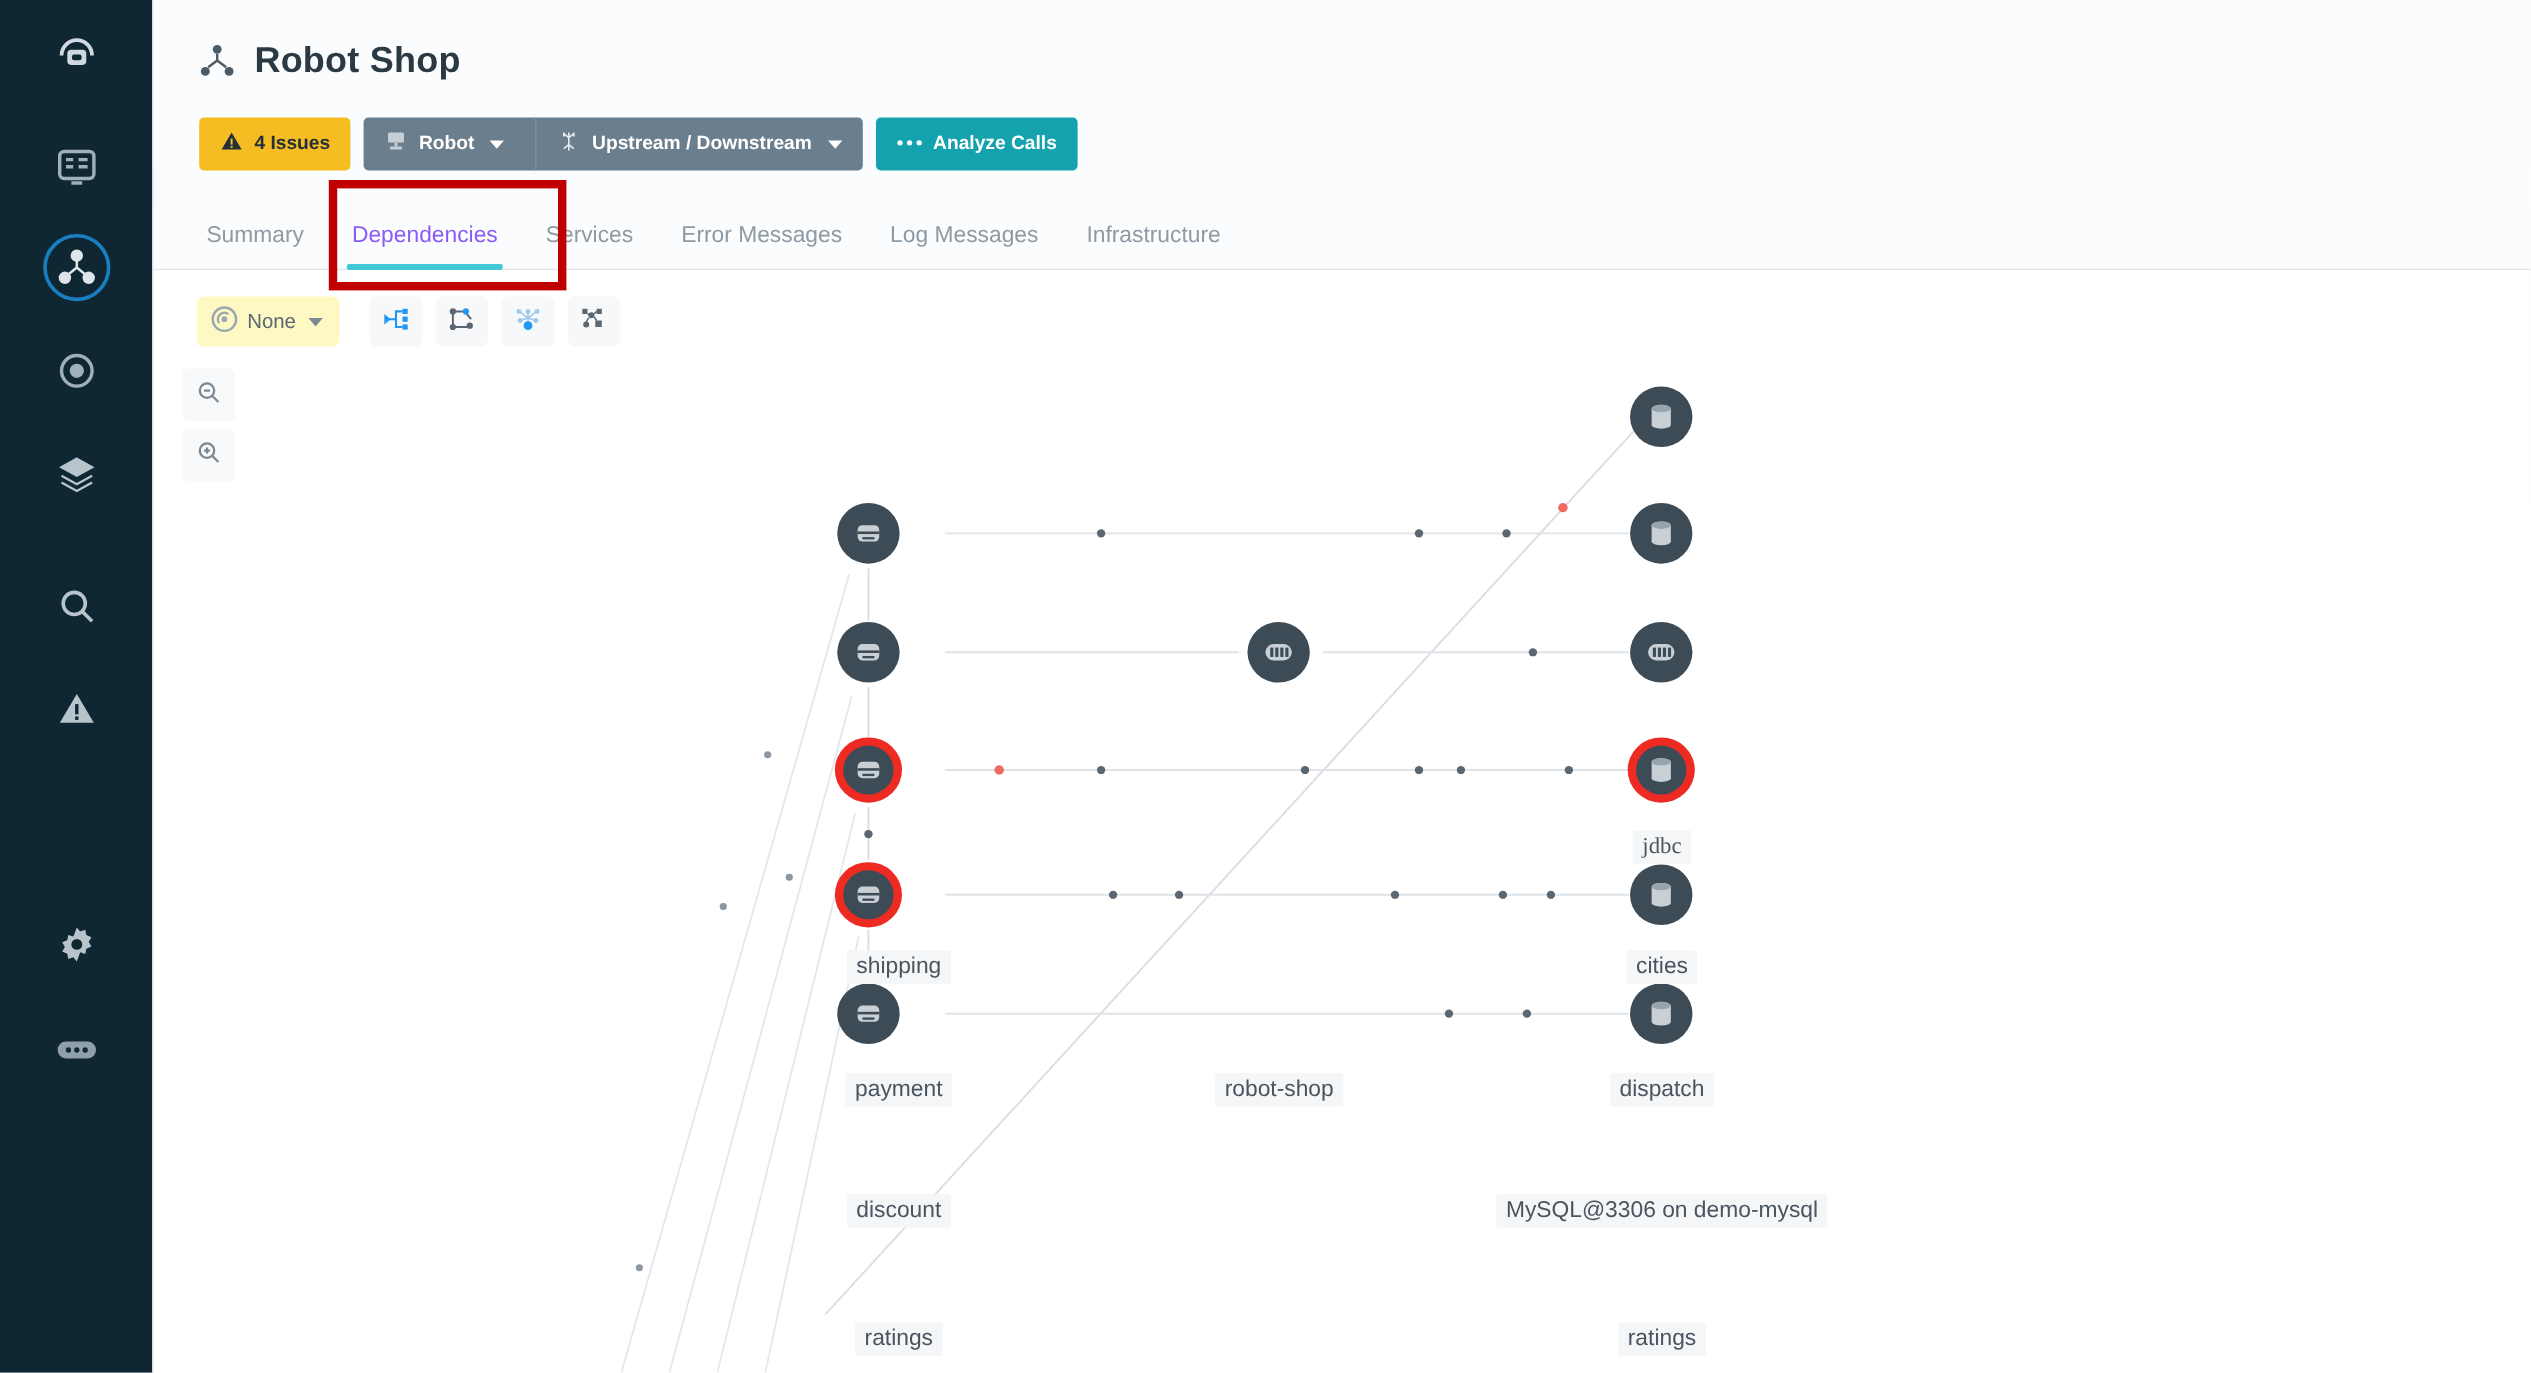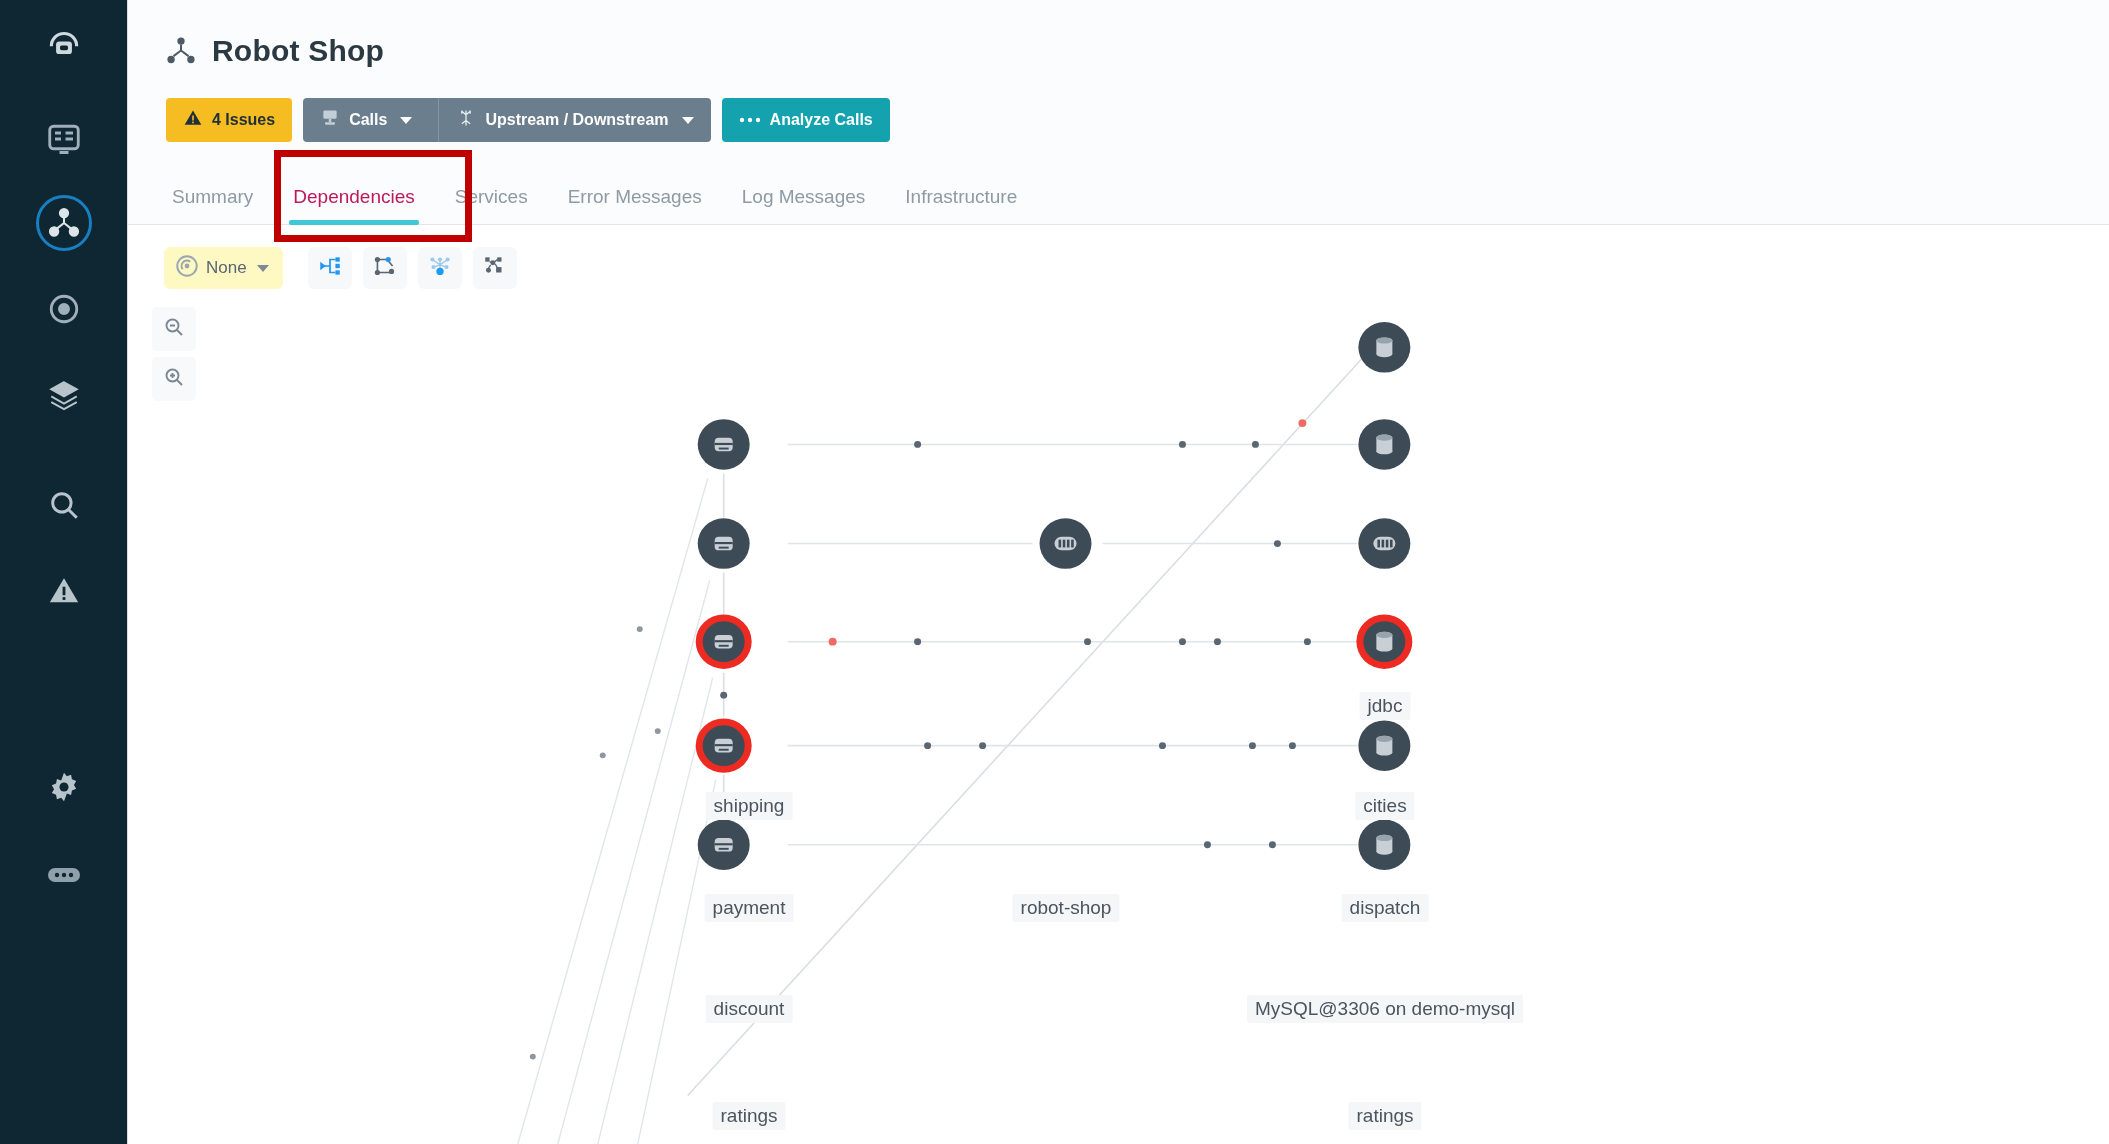--- a/index.html
+++ b/index.html
@@ -66,21 +66,21 @@
   
   .tabs {
     margin-top: 30px; border-bottom: 1px solid #e2e6ea;
     display: flex; align-items: flex-start; gap: 0; padding-left: 24px;
     background: #fbfcfd; position: relative;
   }
   .tab {
     padding: 14px 20px 16px; font-size: 19px; color: #8e9aa4;
     position: relative; white-space: nowrap;
   }
-  .tab.active { color: #be185d; }
+  .tab.active { color: #8b5cf6; }
   .tab.active::after {
     content: ""; position: absolute; left: 16px; right: 16px; bottom: -1px;
     height: 5px; background: #3fc8d6; border-radius: 2px;
   }
   .tab-annot {
     position: absolute; left: 146px; top: -22px;
     width: 198px; height: 92px; border: 7px solid #c00000;
     pointer-events: none;
   }
 
@@ -238,21 +238,21 @@
 
         <div class="btn btn-grey group">
           <div class="seg">
             <span>
               <svg width="20" height="20" viewBox="0 0 24 24" fill="#c3ced6">
                 <rect x="4" y="3" width="16" height="10" rx="1.5"></rect>
                 <rect x="10.5" y="13" width="3" height="4"></rect>
                 <rect x="6" y="17" width="12" height="3" rx="1"></rect>
               </svg>
             </span>
-            <span>Calls</span>
+            <span>Robot</span>
             <i class="caret"></i>
           </div>
           <div class="seg">
             <span>
               <svg width="20" height="20" viewBox="0 0 24 24" fill="none" stroke="#e6edf1" stroke-width="1.6">
                 <path d="M12 3v18M12 8l-5-4M12 8l5-4M12 15l-5 4M12 15l5 4M7 3v4M17 3v4"></path>
               </svg>
             </span>
             <span>Upstream / Downstream</span>
             <i class="caret"></i>
@@ -493,21 +493,21 @@
               <circle r="21" fill="#3d4b57"></circle>
               <use href="#ico-svc"></use>
             </g>
           <g transform="translate(596,572)">
             <circle r="26" fill="#3d4b57"></circle>
               <use href="#ico-svc"></use>
             </g>
         </g>
       </svg>
 
-      <div class="node-label" style="left:1257px; top:403px;">jdbc</div>
+      <div class="node-label" style="left:1257px; top:403px;font-family:Liberation Serif, serif;">jdbc</div>
       <div class="node-label" style="left:1257px; top:503px;">cities</div>
       <div class="node-label" style="left:1257px; top:605px;">dispatch</div>
       <div class="node-label" style="left:1257px; top:706px;">MySQL@3306 on demo-mysql</div>
       <div class="node-label" style="left:1257px; top:813px;">ratings</div>
 
       <div class="node-label" style="left:938px; top:605px;">robot-shop</div>
 
       <div class="node-label" style="left:621px; top:503px;">shipping</div>
       <div class="node-label" style="left:621px; top:605px;">payment</div>
       <div class="node-label" style="left:621px; top:706px;">discount</div>

